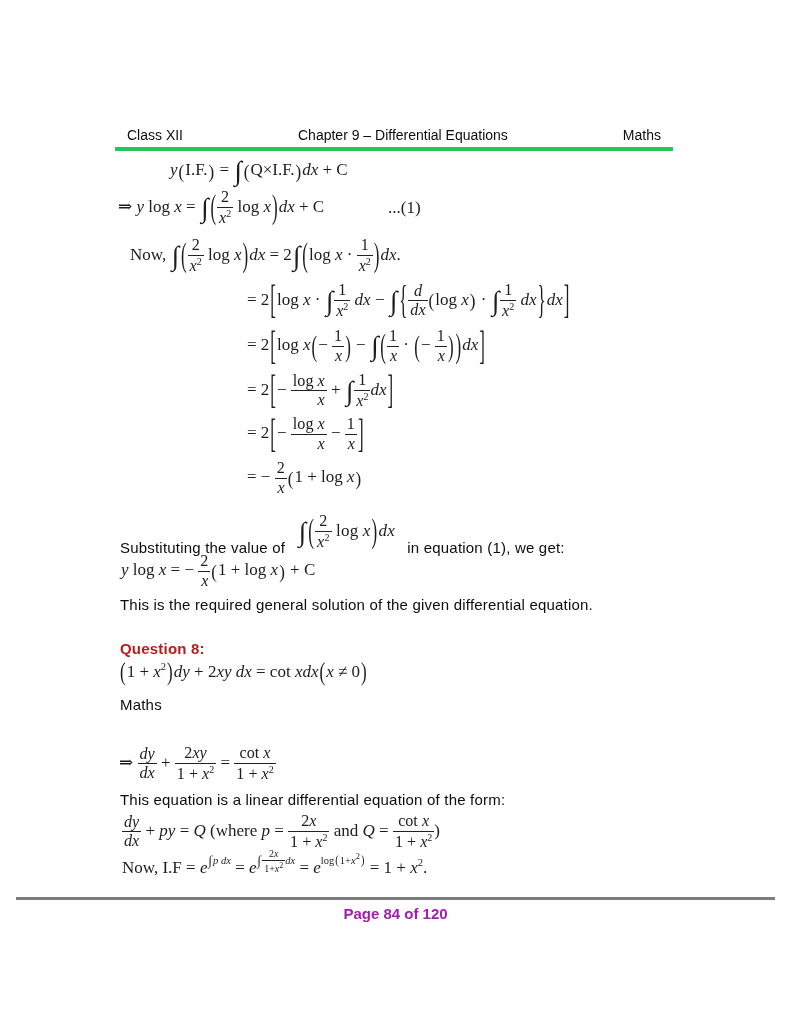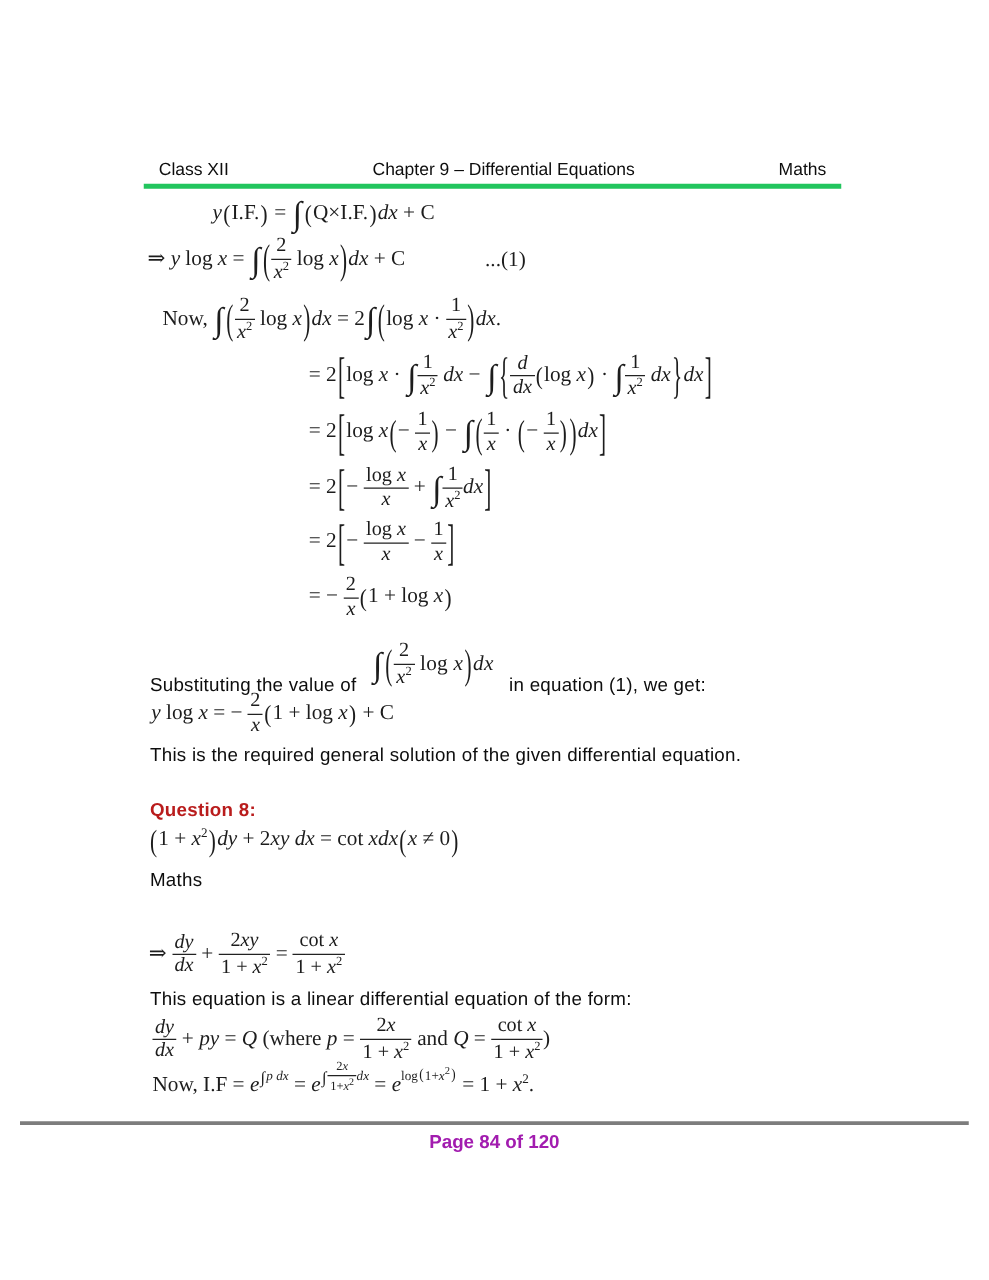--- a/index.html
+++ b/index.html
@@ -24,21 +24,21 @@
   .text-line {
     position:absolute; white-space:nowrap;
     font-size:15px; color:#0d0d0d; letter-spacing:0.2px;
   }
   .q-heading { font-weight:bold; color:#b91c1c; font-size:15px; }
   .answer-label { font-size:15px; }
   
   .eq-line i, .text-line i { font-style:italic; }
   .fr { display:inline-block; vertical-align:middle; text-align:center; line-height:1.15; font-size:0.95em; }
   .fr .nu { display:block; border-bottom:1px solid #222; padding:0 2px; }
-  .fr .de { display:block; padding:0 2px; }
+  .fr .de { display:block; padding:0 2px;text-align:right; }
   .int { font-size:1.6em; line-height:0; vertical-align:middle; display:inline-block; padding:0 1px; }
   .si { font-size:1.25em; }
   .b13,.b16,.b20,.b22,.b26 {
     display:inline-block; line-height:1; vertical-align:middle; padding:0 1px; font-weight:400;
   }
   .b13 { transform:scaleY(1.15); }
   .b16 { transform:scaleY(1.45); }
   .b20 { transform:scaleY(1.7); }
   .b22 { transform:scaleY(1.95); }
   .b26 { transform:scaleY(2.35); }

